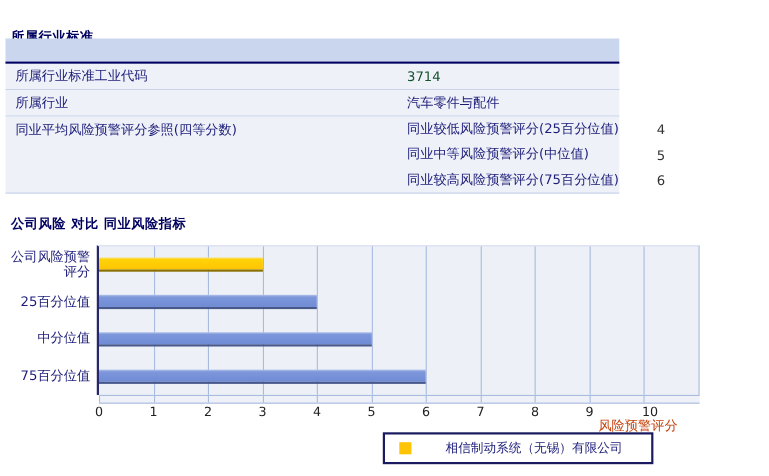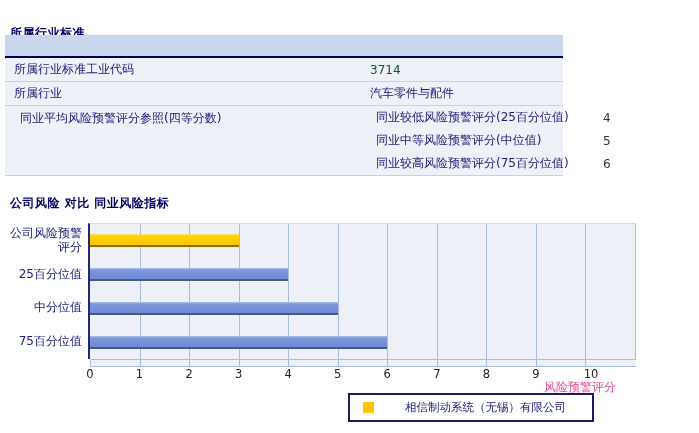--- a/index.html
+++ b/index.html
@@ -13,21 +13,21 @@
     letter-spacing:0.5px;white-space:nowrap;
   }
   
   .itable{position:absolute;left:5px;top:35px;width:558px;font-size:12px;color:#1c1c78;}
   .itable .head-band{height:21px;background:#c9d6ee;border-bottom:2px solid #000060;}
   .trow{display:flex;background:#eef1f8;border-bottom:1px solid #c5d1ea;}
   .trow.simple{height:23px;align-items:center;}
   .tlabel{width:356px;padding-left:9px;flex:none;white-space:nowrap;overflow:hidden;}
   .tvalue{flex:1;white-space:nowrap;}
   .tvalue.num{color:#14532d;}
-  .trow.multi{align-items:flex-start;padding-left:6px;}
+  .trow.multi{align-items:flex-start;}
   .trow.multi .tlabel{padding-top:4px;}
   .subcol{flex:1;display:flex;flex-direction:column;}
   .subrow{height:23px;display:flex;align-items:center;}
   .sublabel{flex:1;white-space:nowrap;overflow:hidden;}
   .subvalue{width:42px;text-align:right;padding-right:12px;color:#333;flex:none;}
   
   .ycol{position:absolute;left:0;top:223px;width:82px;display:flex;flex-direction:column;}
   .ylabel-slot{display:flex;align-items:center;justify-content:flex-end;}
   .ylabel{display:inline-block;max-width:76px;text-align:right;font-size:12px;
     line-height:14px;color:#1c1c78;}
@@ -44,21 +44,21 @@
     border-bottom-color:#46588c;}
   .tickband{
     position:absolute;left:90px;top:359px;width:546px;height:6px;background:#eef1f8;
     border-top:1px solid #a9bbdf;border-bottom:1px solid #a9bbdf;
   }
   .tick{position:absolute;top:0;bottom:0;width:1px;background:#a9bbdf;}
   .tickrow{position:absolute;left:90px;top:367px;width:546px;height:13px;}
   .ticklabel{position:absolute;width:24px;text-align:center;font-size:11.5px;color:#222;}
   .xlabel{
     position:absolute;left:90px;top:379px;width:546px;box-sizing:border-box;
-    text-align:right;padding-right:20px;font-size:12px;color:#ec4899;
+    text-align:right;padding-right:20px;font-size:12px;color:#c2410c;
   }
   
   .legend{
     position:absolute;left:348px;top:393px;width:246px;height:29px;
     border:2px solid #1a1a5e;box-sizing:border-box;background:#fff;
     display:flex;align-items:center;padding-left:13px;white-space:nowrap;overflow:hidden;gap:22px;
   }
   .swatch{width:11px;height:11px;flex:none;}
   .legend-text{font-size:11.5px;color:#1c1c78;margin-left:9px;}
   .legend-gap{width:15px;flex:none;}

